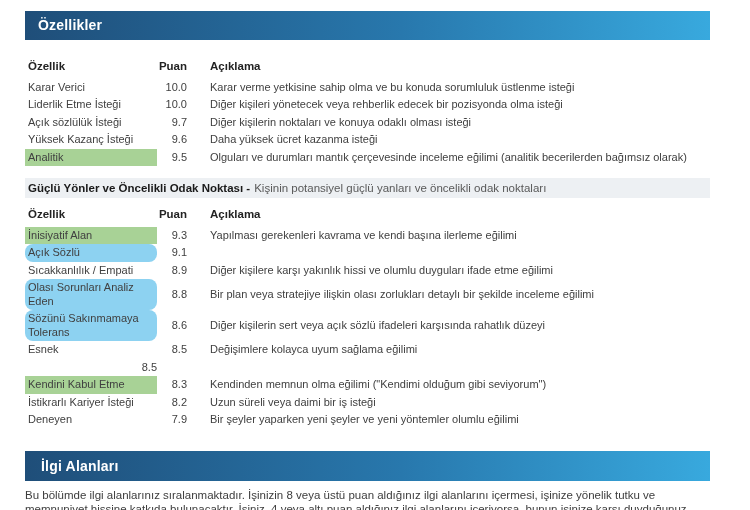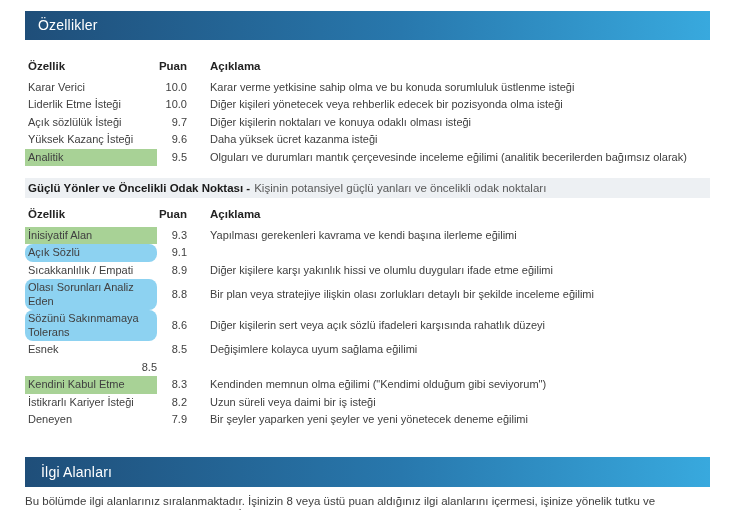--- a/index.html
+++ b/index.html
@@ -15,25 +15,25 @@
     width: 750px; height: 510px;
     overflow: hidden;
     background: #ffffff;
     font-family: "Liberation Sans", sans-serif;
   }
   .page { padding: 11px 40px 0 25px; }
 
   .banner {
     height: 29px; line-height: 29px;
     background: linear-gradient(90deg, var(--grad1) 0%, #2878ad 55%, var(--grad2) 100%);
-    color: #ffffff; font-weight: normal; font-size: 14px;
+    color: #ffffff; font-weight: bold; font-size: 14px;
     padding-left: 13px;
     letter-spacing: 0.2px;
   }
-  .banner.banner-bottom { height: 30px; line-height: 30px; margin-top: 28px; padding-left: 16px; }
+  .banner.banner-bottom { height: 30px; line-height: 30px; margin-top: 22px; padding-left: 16px; }
 
   .table { margin-top: 18px; }
   #table2 { margin-top: 8px; }
 
   .trow { display: grid; grid-template-columns: 132px 30px 1fr; min-height: 17.5px; }
   .trow.thead { margin-bottom: 3px; }
   .c {
     display: flex; align-items: center;
     font-size: 11px; line-height: 13.5px; color: #404040;
     padding-top: 2px; padding-bottom: 2px;
@@ -150,21 +150,21 @@
         <div class="c c2">Kendinden memnun olma eğilimi ("Kendimi olduğum gibi seviyorum")</div>
       </div>
       <div class="trow">
         <div class="c c0">İstikrarlı Kariyer İsteği</div>
         <div class="c c1">8.2</div>
         <div class="c c2">Uzun süreli veya daimi bir iş isteği</div>
       </div>
       <div class="trow">
         <div class="c c0">Deneyen</div>
         <div class="c c1">7.9</div>
-        <div class="c c2">Bir şeyler yaparken yeni şeyler ve yeni yönetecek deneme eğilimi</div>
+        <div class="c c2">Bir şeyler yaparken yeni şeyler ve yeni yöntemler olumlu eğilimi</div>
       </div>
     </div>
 
   <div class="banner banner-bottom">
     <span>İlgi Alanları</span>
   </div>
 
   <p class="para">Bu bölümde ilgi alanlarınız sıralanmaktadır. İşinizin 8 veya üstü puan aldığınız ilgi alanlarını içermesi, işinize yönelik tutku ve memnuniyet hissine katkıda bulunacaktır. İşiniz, 4 veya altı puan aldığınız ilgi alanlarını içeriyorsa, bunun işinize karşı duyduğunuz tutkuyu engellemesi</p>
 
 </div>

